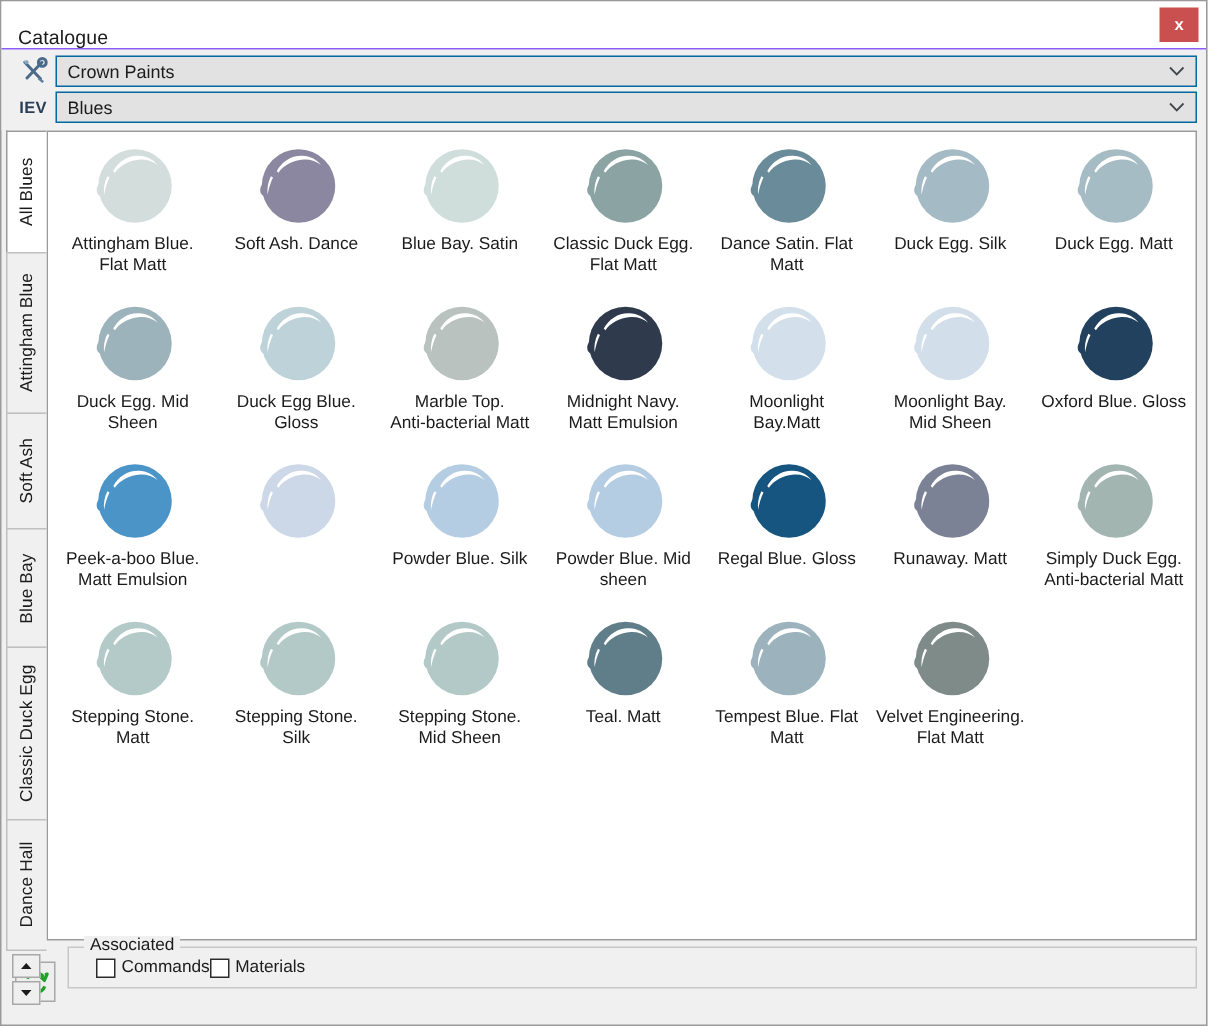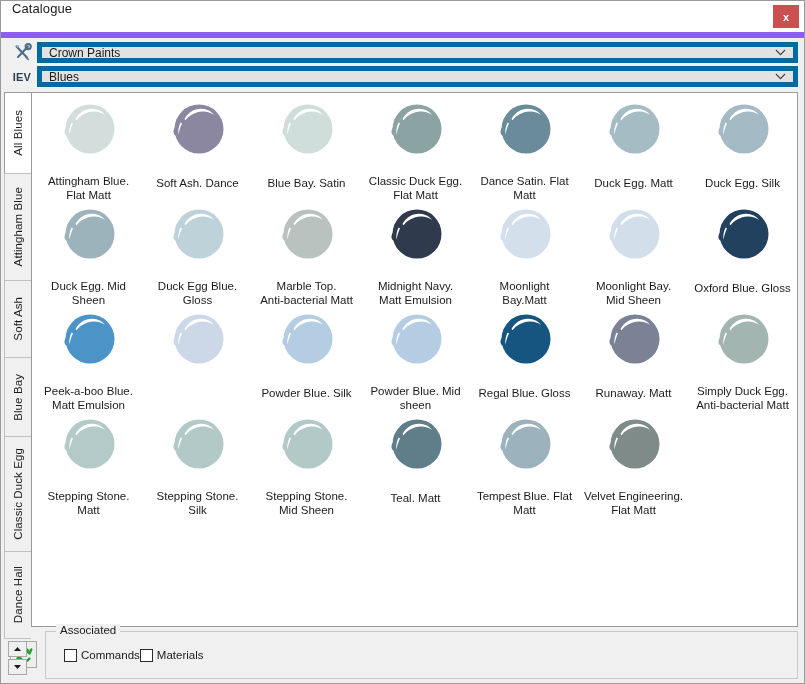--- a/index.html
+++ b/index.html
@@ -13,22 +13,22 @@
     position:absolute;inset:0;
     background:#f0f0f0;
     border:1px solid #9a9a9a;
     box-sizing:border-box;
     display:flex;flex-direction:column;
   }
   
   .titlebar{
     height:31px;flex:0 0 31px;
     background:#ffffff;
-    border-bottom:6px solid #8b5cf6;
-    display:flex;align-items:flex-start;
+    border-bottom:1px solid #8b5cf6;
+    display:flex;align-items:flex-end;
     position:relative;
   }
   .title-text{
     font-size:13px;color:#1b1b1b;
     padding-left:11px;letter-spacing:.1px;
   }
   .close-btn{
     position:absolute;right:5px;top:4px;
     width:26px;height:23px;
     background:#c9504f;
@@ -53,21 +53,21 @@
   }
   .sel-iev{
     width:30px;flex:0 0 30px;
     font-size:11px;color:#2a3f55;font-weight:bold;
     display:flex;align-items:center;justify-content:center;
     height:21px;letter-spacing:.2px;
   }
   .combo{
     flex:1 1 auto;height:21px;
     background:#e2e2e2;
-    border:5px solid #0369a1;
+    border:1px solid #0369a1;
     box-sizing:border-box;
     display:flex;align-items:center;
     position:relative;cursor:pointer;
   }
   .combo-value{
     font-size:12px;color:#1b1b1b;
     padding-left:7px;
   }
   .combo-arrow{
     position:absolute;right:7px;top:0;bottom:0;
@@ -144,21 +144,21 @@
     box-sizing:border-box;
   }
   .blob-wrap{
     width:72px;height:62px;
     display:flex;align-items:flex-start;justify-content:center;
   }
   .cell-label{
     font-size:11.5px;color:#1b1b1b;
     text-align:center;
     line-height:13.5px;
-    margin-top:16px;
+    margin-top:1px;
     padding:0 2px;
     white-space:pre-line;
   }
   
   .footer{
     flex:0 0 52px;
     display:flex;align-items:flex-start;
     padding:4px 6px 0 6px;
   }
   .refresh-btn{
@@ -168,21 +168,21 @@
     box-sizing:border-box;
     display:flex;align-items:center;justify-content:center;
     cursor:pointer;
     margin-top:10px;margin-left:3px;
   }
   .groupbox{
     flex:1 1 auto;
     margin-left:8px;
     border:1px solid #c8c8c8;
     box-sizing:border-box;
-    height:48px;
+    height:28px;
     position:relative;
     display:flex;align-items:center;
   }
   .group-title{
     position:absolute;top:-8px;left:10px;
     background:#f0f0f0;
     padding:0 4px;
     font-size:11.5px;color:#1b1b1b;
   }
   .chk-row{display:flex;align-items:center;padding-left:18px;}
@@ -340,38 +340,38 @@
                 <path d="M18.5 20 C22 13.5 28.5 9.5 35.5 9.8 C41 10 45.5 12.5 48 16 C45 13.6 41 12.2 36.5 12.4 C29.5 12.8 23 16.2 19.6 21.2 Z" fill="#ffffff"></path>
                 <path d="M14.6 23.5 C12.6 27.5 11.9 32 12.4 35.8 C13.1 32.2 14.2 28.0 16.0 24.4 Z" fill="#ffffff"></path>
               </svg>
             </div>
             <div class="cell-label">Dance Satin. Flat
 Matt</div>
           </div>
           <div class="cell">
             <div class="blob-wrap">
               <svg width="64" height="60" viewBox="0 0 64 60">
+                <path d="M12.5 26 C12.5 26 8.5 27.5 7.6 31.5 C6.9 34.8 9.0 37.2 11.4 36.9 C13.8 36.6 15.0 34.2 15.0 32.0 Z" fill="#a4bac4"></path>
+                <circle cx="33" cy="30" r="24.5" fill="#a4bac4"></circle>
+                <path d="M18.5 20 C22 13.5 28.5 9.5 35.5 9.8 C41 10 45.5 12.5 48 16 C45 13.6 41 12.2 36.5 12.4 C29.5 12.8 23 16.2 19.6 21.2 Z" fill="#ffffff"></path>
+                <path d="M14.6 23.5 C12.6 27.5 11.9 32 12.4 35.8 C13.1 32.2 14.2 28.0 16.0 24.4 Z" fill="#ffffff"></path>
+              </svg>
+            </div>
+            <div class="cell-label">Duck Egg. Silk</div>
+          </div>
+          <div class="cell">
+            <div class="blob-wrap">
+              <svg width="64" height="60" viewBox="0 0 64 60">
                 <path d="M12.5 26 C12.5 26 8.5 27.5 7.6 31.5 C6.9 34.8 9.0 37.2 11.4 36.9 C13.8 36.6 15.0 34.2 15.0 32.0 Z" fill="#a6bcc5"></path>
                 <circle cx="33" cy="30" r="24.5" fill="#a6bcc5"></circle>
                 <path d="M18.5 20 C22 13.5 28.5 9.5 35.5 9.8 C41 10 45.5 12.5 48 16 C45 13.6 41 12.2 36.5 12.4 C29.5 12.8 23 16.2 19.6 21.2 Z" fill="#ffffff"></path>
                 <path d="M14.6 23.5 C12.6 27.5 11.9 32 12.4 35.8 C13.1 32.2 14.2 28.0 16.0 24.4 Z" fill="#ffffff"></path>
               </svg>
             </div>
             <div class="cell-label">Duck Egg. Matt</div>
-          </div>
-          <div class="cell">
-            <div class="blob-wrap">
-              <svg width="64" height="60" viewBox="0 0 64 60">
-                <path d="M12.5 26 C12.5 26 8.5 27.5 7.6 31.5 C6.9 34.8 9.0 37.2 11.4 36.9 C13.8 36.6 15.0 34.2 15.0 32.0 Z" fill="#a4bac4"></path>
-                <circle cx="33" cy="30" r="24.5" fill="#a4bac4"></circle>
-                <path d="M18.5 20 C22 13.5 28.5 9.5 35.5 9.8 C41 10 45.5 12.5 48 16 C45 13.6 41 12.2 36.5 12.4 C29.5 12.8 23 16.2 19.6 21.2 Z" fill="#ffffff"></path>
-                <path d="M14.6 23.5 C12.6 27.5 11.9 32 12.4 35.8 C13.1 32.2 14.2 28.0 16.0 24.4 Z" fill="#ffffff"></path>
-              </svg>
-            </div>
-            <div class="cell-label">Duck Egg. Silk</div>
           </div>
           <div class="cell">
             <div class="blob-wrap">
               <svg width="64" height="60" viewBox="0 0 64 60">
                 <path d="M12.5 26 C12.5 26 8.5 27.5 7.6 31.5 C6.9 34.8 9.0 37.2 11.4 36.9 C13.8 36.6 15.0 34.2 15.0 32.0 Z" fill="#9db3bb"></path>
                 <circle cx="33" cy="30" r="24.5" fill="#9db3bb"></circle>
                 <path d="M18.5 20 C22 13.5 28.5 9.5 35.5 9.8 C41 10 45.5 12.5 48 16 C45 13.6 41 12.2 36.5 12.4 C29.5 12.8 23 16.2 19.6 21.2 Z" fill="#ffffff"></path>
                 <path d="M14.6 23.5 C12.6 27.5 11.9 32 12.4 35.8 C13.1 32.2 14.2 28.0 16.0 24.4 Z" fill="#ffffff"></path>
               </svg>
             </div>

